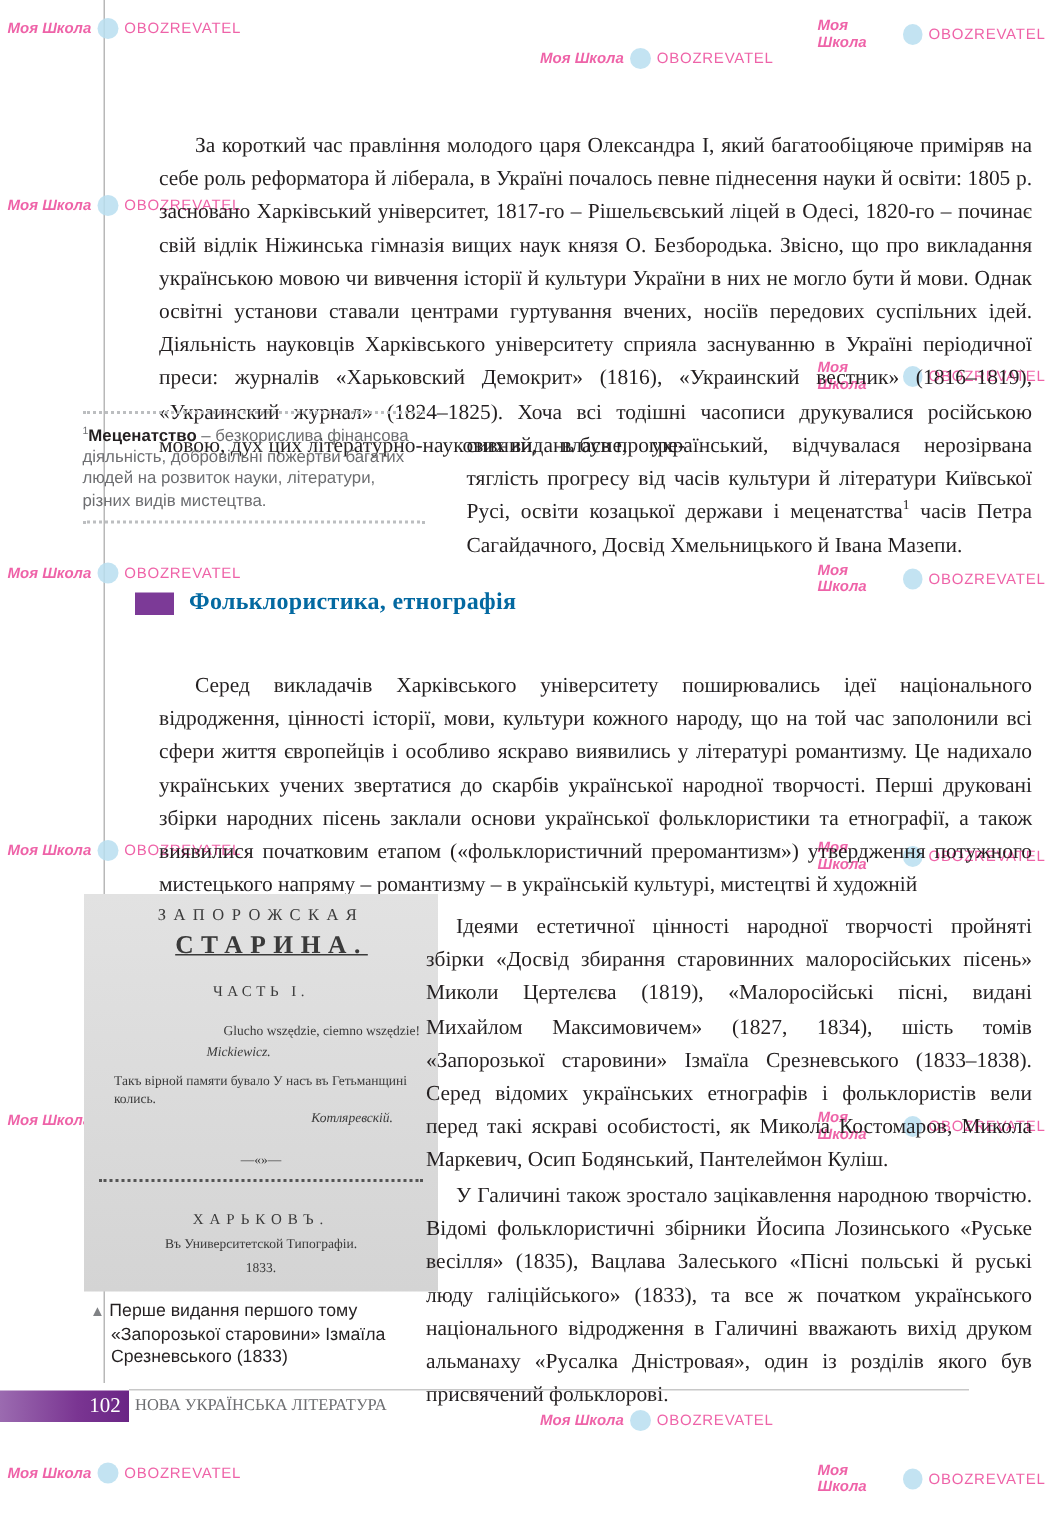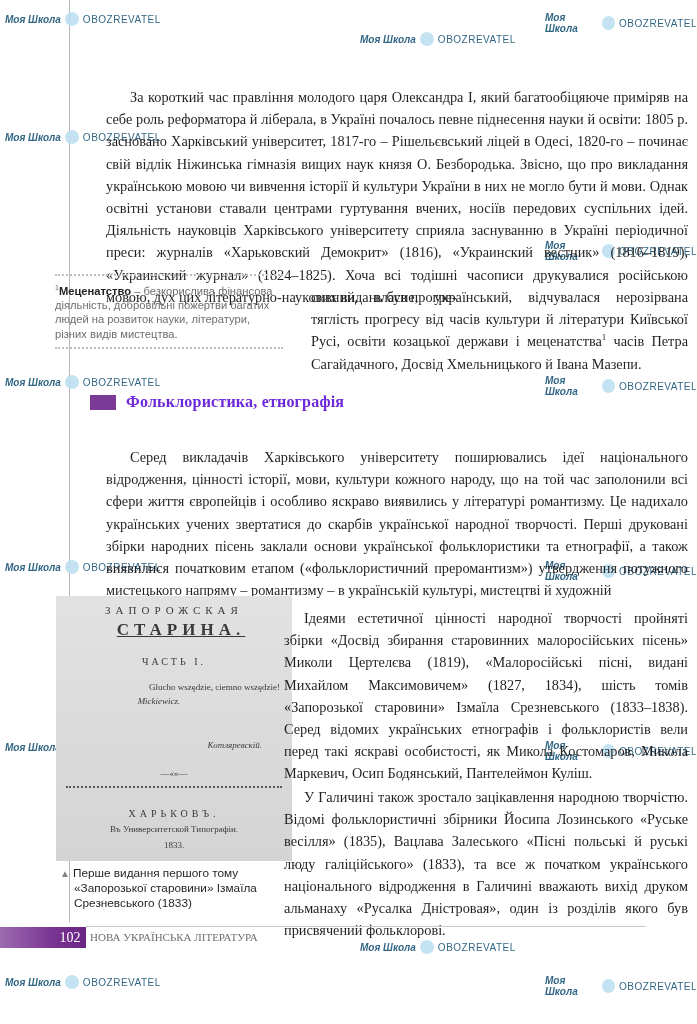--- a/index.html
+++ b/index.html
@@ -36,21 +36,21 @@
   }
   .footnote b { color: #231f20; font-weight: bold; }
   .footnote sup { font-size: 7px; }
 
   .heading {
     position: absolute; left: 90px; top: 393px;
     display: flex; align-items: center; gap: 10px;
   }
   .heading .sq { width: 26px; height: 15px; background: #7c3a97; }
   .heading .txt {
-    font-size: 16px; font-weight: bold; color: #6d28d9;
+    font-size: 16px; font-weight: bold; color: #0369a1;
     letter-spacing: 0.2px;
   }
 
   .figure {
     position: absolute; left: 56px; top: 596px; width: 236px; height: 265px;
     background: #dcdcdc;
     background: linear-gradient(180deg, #e2e2e2, #d4d4d4);
     font-family: "Liberation Serif", "DejaVu Serif", serif;
     color: #3a3a3a; text-align: center;
   }
@@ -91,21 +91,21 @@
     font-size: 14px; color: #ffffff;
   }
   .footer-title {
     position: absolute; left: 90px; top: 927px; height: 21px; line-height: 21px;
     font-size: 11px; color: #6d6e71;
   }
 
   .wm {
     position: absolute; display: flex; align-items: center; gap: 4px;
     font-family: "Liberation Sans", "DejaVu Sans", sans-serif;
-    color: #0c4a6e; opacity: 0.85; pointer-events: none;
+    color: #ec4899; opacity: 0.85; pointer-events: none;
   }
   .wm .ms { font-style: italic; font-weight: bold; font-size: 10px; }
   .wm .circ { width: 14px; height: 14px; border-radius: 50%; background: #b9dff0; display:inline-block; }
   .wm .ob { font-size: 10px; letter-spacing: 0.5px; }
 </style>
 </head>
 <body>
 
 <div class="vrule"></div>
 
@@ -192,20 +192,21 @@
 </div>
 
 <p class="para p2"><span>Серед викладачів Харківського університету поширювались ідеї національного відродження, цінності історії, мови, культури кожного народу, що на той час заполонили всі сфери життя європейців і особливо яскраво виявились у літературі романтизму. Це надихало українських учених звертатися до скарбів української народної творчості. Перші друковані збірки народних пісень заклали основи української фольклористики та етнографії, а також виявилися початковим етапом («фольклористичний преромантизм») утвердження потужного мистецького напряму – романтизму – в українській культурі, мистецтві й художній</span><span class="last">літературі.</span></p>
 
 <div class="figure">
   <div class="l t1">ЗАПОРОЖСКАЯ</div>
   <div class="l t2">СТАРИНА.</div>
   <div class="l t3">ЧАСТЬ I.</div>
   <div class="l t4">Glucho wszędzie, ciemno wszędzie!</div>
   <div class="l t5">Mickiewicz.</div>
+  <div class="l t6">Такъ вірной памяти бувало У насъ въ Гетьманщині колись.</div>
   <div class="l t7">Котляревскій.</div>
   <div class="l t8">—«»—</div>
   <div class="l rule"></div>
   <div class="l t9">ХАРЬКОВЪ.</div>
   <div class="l t10">Въ Университетской Типографіи.</div>
   <div class="l t11">1833.</div>
 </div>
 
 <div class="caption">
   <span class="line first"><span class="tri">▲</span><span>Перше видання першого тому</span></span>

